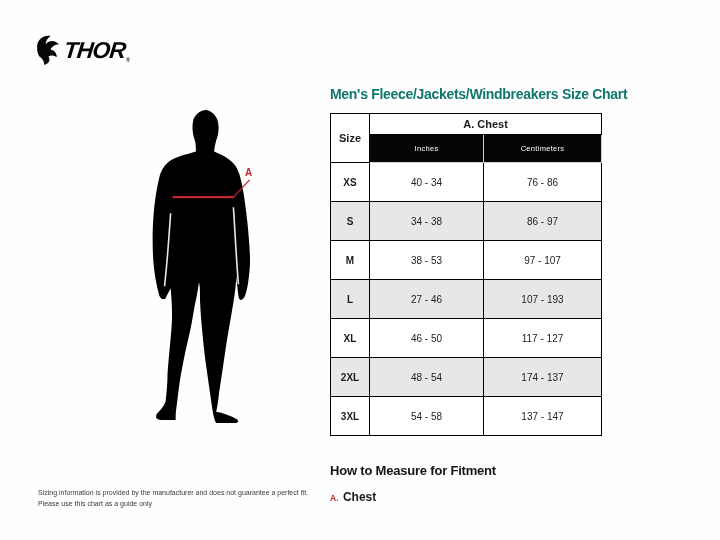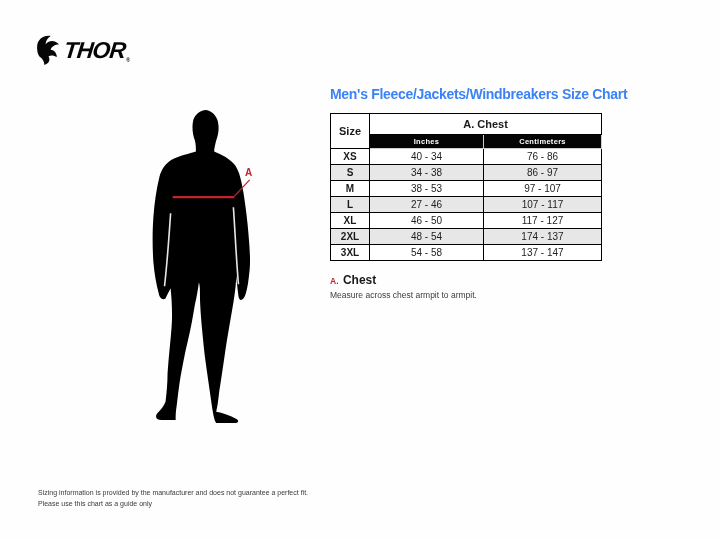--- a/index.html
+++ b/index.html
@@ -27,37 +27,37 @@
   .figure svg { width:100%; height:100%; display:block; }
   .measure-label {
     position:absolute; left:99px; top:57px;
     font-size:10px; font-weight:bold; color:#c0242c;
   }
 
   
   .content { position:absolute; left:330px; top:86px; width:271px; }
   .chart-title {
     font-size:14px; font-weight:bold; letter-spacing:-0.3px;
-    color:#3b82f6; margin-bottom:11px; white-space:nowrap;
+    color:#0f766e; margin-bottom:11px; white-space:nowrap;
   }
 
   table.size-chart { border-collapse:collapse; width:271px; table-layout:fixed; }
   .size-chart col.c-size { width:39px; }
   .size-chart col.c-in   { width:114px; }
   .size-chart col.c-cm   { width:118px; }
   .size-chart th, .size-chart td {
     border:1px solid #000000; text-align:center; vertical-align:middle;
   }
   th.h-size { font-size:11px; font-weight:bold; background:#fff; }
   th.h-chest { font-size:11px; font-weight:bold; background:#fff; height:21px; }
   th.h-unit {
-    background:#050505; color:#fff; font-size:7.5px; font-weight:bold;
-    height:14px; letter-spacing:0.3px; border-color:#cfcfcf;
+    background:#050505; color:#fff; font-size:7.5px; font-weight:normal;
+    height:28px; letter-spacing:0.3px; border-color:#cfcfcf;
   }
-  .size-chart tbody tr { height:16px; background:#fff; }
+  .size-chart tbody tr { height:39px; background:#fff; }
   .size-chart tbody tr:nth-child(even) { background:#e7e7e7; }
   td.cell-size { font-size:10px; font-weight:bold; }
   td.cell-val  { font-size:10px; color:#222; }
 
   .howto-heading {
     margin-top:27px; font-size:13px; font-weight:bold;
     letter-spacing:-0.2px; color:#151515;
   }
   .measure-note { margin-top:9px; }
   .note-key  { color:#c0242c; font-size:8.5px; font-weight:bold; }
@@ -140,45 +140,45 @@
         <td class="cell-val">86 - 97</td>
       </tr>
       <tr>
         <td class="cell-size">M</td>
         <td class="cell-val">38 - 53</td>
         <td class="cell-val">97 - 107</td>
       </tr>
       <tr>
         <td class="cell-size">L</td>
         <td class="cell-val">27 - 46</td>
-        <td class="cell-val">107 - 117</td>
+        <td class="cell-val">107 - 193</td>
       </tr>
       <tr>
         <td class="cell-size">XL</td>
         <td class="cell-val">46 - 50</td>
         <td class="cell-val">117 - 127</td>
       </tr>
       <tr>
         <td class="cell-size">2XL</td>
         <td class="cell-val">48 - 54</td>
         <td class="cell-val">174 - 137</td>
       </tr>
       <tr>
         <td class="cell-size">3XL</td>
         <td class="cell-val">54 - 58</td>
         <td class="cell-val">137 - 147</td>
       </tr>
     </tbody>
   </table>
 
+  <div class="howto-heading">How to Measure for Fitment</div>
   <div class="measure-note">
     <div>
       <span class="note-key">A.</span>
       <span class="note-name">Chest</span>
     </div>
-    <div class="note-desc">Measure across chest armpit to armpit.</div>
   </div>
 </div>
 
 <div class="disclaimer">
   <div>Sizing information is provided by the manufacturer and does not guarantee a perfect fit.</div>
   <div>Please use this chart as a guide only</div>
 </div>
 
 </body></html>

